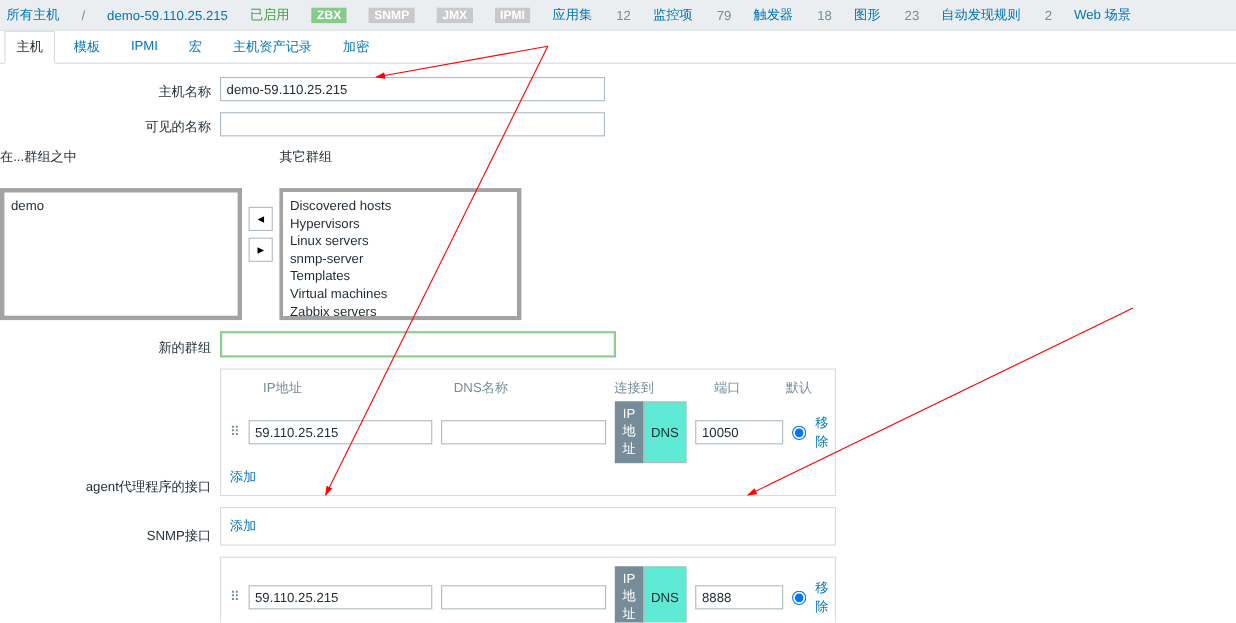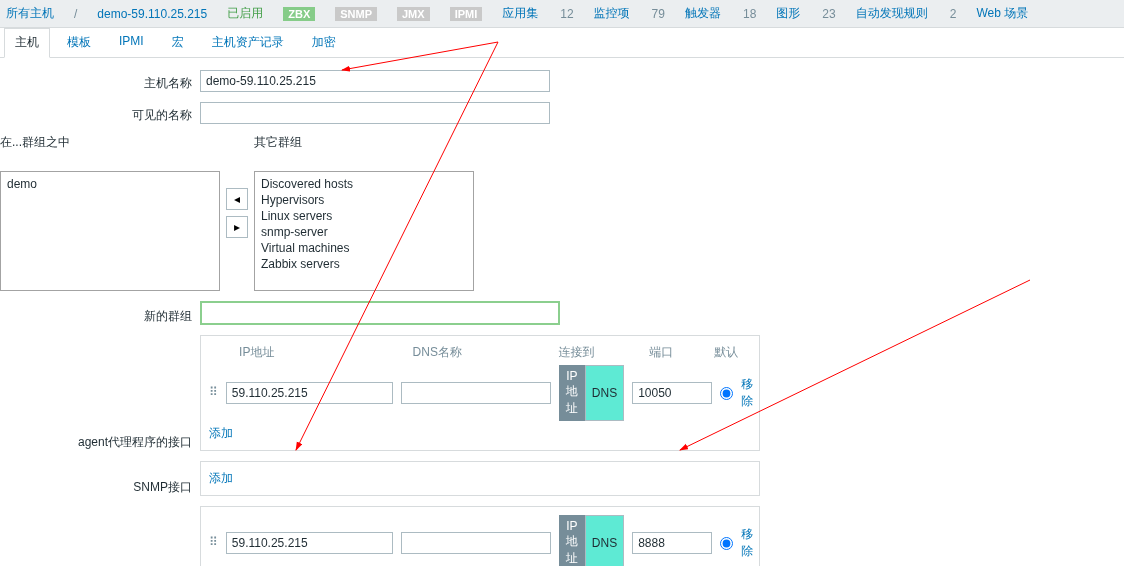--- a/index.html
+++ b/index.html
@@ -17,21 +17,21 @@
 .tab.active{border:1px solid #d7dbdd;border-bottom:1px solid #fff;margin-bottom:-1px;color:#1f2c33;background:#fff}
 .form{padding:12px 0}
 .row{display:flex;align-items:flex-end;margin-bottom:10px}
 .row>label{width:200px;text-align:right;padding-right:8px;padding-top:4px;color:#1f2c33}
 .row>.field{flex:0 0 560px}
 input[type=text]{border:1px solid #acbbc2;padding:3px 5px;height:22px;color:#1f2c33}
 .w350{width:350px}
 .w180{width:180px}
 .w150{width:150px}
 .w70{width:80px}
-.listbox{width:220px;height:120px;border:1px solid #a3a3a3;padding:4px;overflow:auto;background:#fff}
+.listbox{width:220px;height:120px;border:4px solid #a3a3a3;padding:4px;overflow:auto;background:#fff}
 .listbox div{padding:1px 2px;color:#1f2c33}
 .dual{display:flex;gap:6px;align-items:center}
 .dual-col{display:flex;flex-direction:column}
 .dual-title{color:#1f2c33;margin-bottom:20px}
 .arrow-btns{display:flex;flex-direction:column;gap:6px}
 .arrow-btns button{width:22px;height:22px;border:1px solid #acbbc2;background:#fff;cursor:pointer}
 .newgroup input{border:2px solid #8bcf8e;width:360px;height:24px}
 .iface-box{border:1px solid #d7dbdd;padding:8px;width:560px}
 .iface-head{display:flex;gap:8px;color:#768d99;margin-bottom:4px}
 .iface-head span:nth-child(1){width:24px}
@@ -109,20 +109,21 @@
           <button>◂</button>
           <button>▸</button>
         </div>
         <div class="dual-col">
           <span class="dual-title">其它群组</span>
           <div class="listbox" id="other-groups">
               <div>Discovered hosts</div>
               <div>Hypervisors</div>
               <div>Linux servers</div>
               <div>snmp-server</div>
+              <div>Templates</div>
               <div>Virtual machines</div>
               <div>Zabbix servers</div>
             </div>
         </div>
       </div>
     </div>
   </div>
 
   <div class="row">
     <label>新的群组</label>

